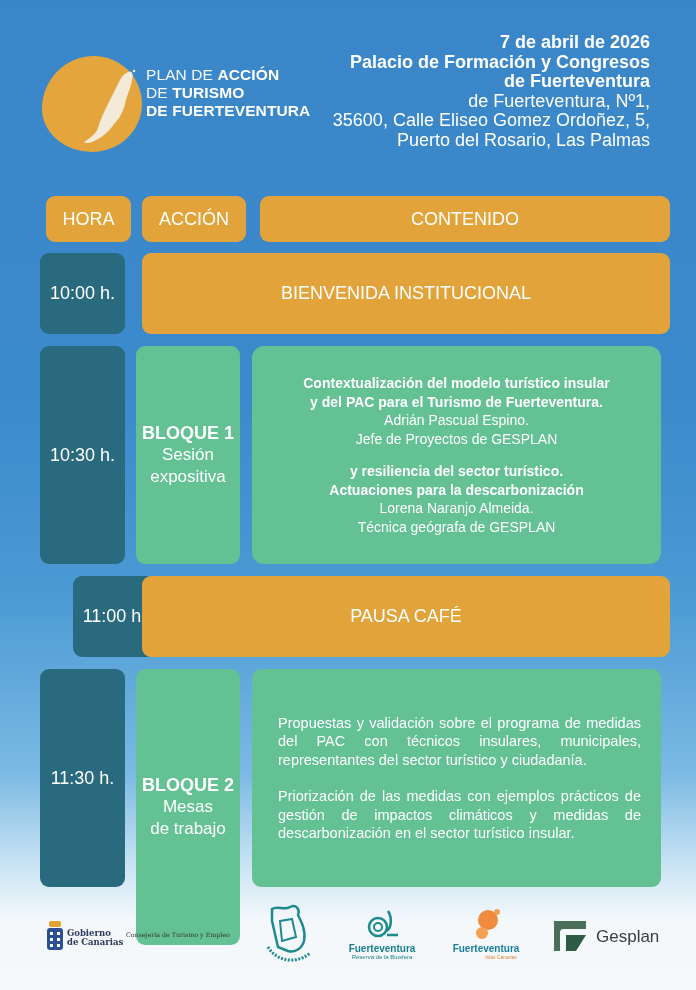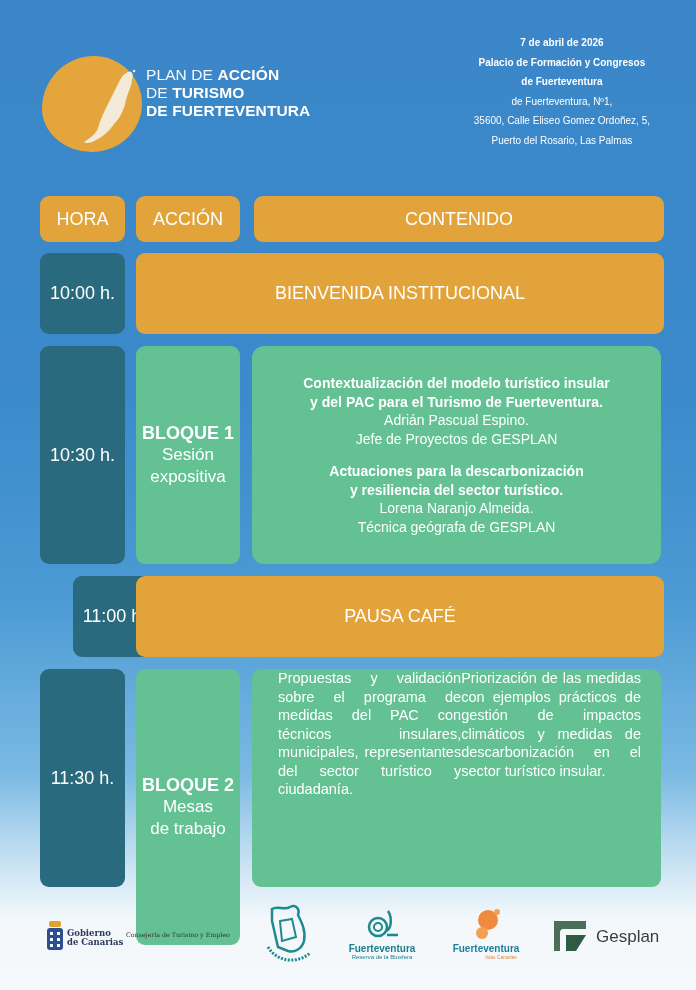--- a/index.html
+++ b/index.html
@@ -5,34 +5,34 @@
   html,body{margin:0;padding:0;}
   body{width:696px;height:990px;overflow:hidden;font-family:"Liberation Sans",sans-serif;}
   .page{position:relative;width:696px;height:990px;
     background:linear-gradient(180deg,#3a86c8 0%,#3b8acb 40%,#4b9ad4 60%,#7ab9e3 78%,#cfe6f5 88%,#f4f8fb 93%,#f6f8fa 100%);
     overflow:hidden;}
   .blob{position:absolute;left:42px;top:56px;width:100px;height:96px;background:#e4a53d;border-radius:52% 48% 50% 50% / 55% 50% 50% 45%;}
   .island{position:absolute;left:0;top:0;}
   .logo-text{position:absolute;left:146px;top:66px;color:#fff;font-size:15.5px;line-height:18px;letter-spacing:0.1px;}
   .logo-text .b{font-weight:bold;}
   .logo-text .l{font-weight:normal;opacity:.95;}
-  .info{position:absolute;right:46px;top:33px;text-align:center;color:#fff;font-size:10px;line-height:19.5px;}
+  .info{position:absolute;right:46px;top:33px;text-align:right;color:#fff;font-size:18px;line-height:19.5px;}
   .info .b{font-weight:bold;}
   .box{position:absolute;border-radius:9px;color:#fff;display:flex;align-items:center;justify-content:center;text-align:center;box-sizing:border-box;}
-  .orange{background:#e2a43a;}
+  .orange{background:#e2a43a;margin-left:6px;}
   .teal{background:#2a6a7e;}
   .green{background:#63c193;}
   .hdr{font-size:18px;}
   .time{font-size:18px;text-align:center;}
   .wide{font-size:18px;}
   .bloque{flex-direction:column;font-size:17px;line-height:22px;}
   .bloque .t{font-weight:bold;font-size:18px;}
   .content1{flex-direction:column;font-size:14px;line-height:18.5px;padding:0 10px;}
   .content1 .b{font-weight:bold;}
-  .content2{flex-direction:row;align-items:stretch;font-size:14.5px;line-height:18.5px;padding:0 20px 0 26px;text-align:justify;}
+  .content2{flex-direction:column;align-items:stretch;font-size:14.5px;line-height:18.5px;padding:0 20px 0 26px;text-align:justify;}
   .content2 p{margin:0;}
   .footer{position:absolute;left:0;top:895px;width:696px;height:90px;}
   .fl{position:absolute;}
 </style>
 </head>
 <body>
 
 <div class="page">
 
   <div class="blob"></div>
@@ -67,22 +67,22 @@
     <div class="t">BLOQUE 1</div>
     <div>Sesión</div>
     <div>expositiva</div>
   </div>
   <div class="box green content1" style="left:252px;top:346px;width:409px;height:218px;border-radius:12px;">
     <div class="b">Contextualización del modelo turístico insular</div>
     <div class="b">y del PAC para el Turismo de Fuerteventura.</div>
     <div>Adrián Pascual Espino.</div>
     <div>Jefe de Proyectos de GESPLAN</div>
     <div style="height:14px"></div>
+    <div class="b">y resiliencia del sector turístico.</div>
     <div class="b">Actuaciones para la descarbonización</div>
-    <div class="b">y resiliencia del sector turístico.</div>
     <div>Lorena Naranjo Almeida.</div>
     <div>Técnica geógrafa de GESPLAN</div>
   </div>
 
   <div class="box teal time" style="left:40px;top:576px;width:83px;height:81px;margin-left:33px;">11:00 h.</div>
   <div class="box orange wide" style="left:136px;top:576px;width:528px;height:81px;">PAUSA CAFÉ</div>
 
   <div class="box teal time" style="left:40px;top:669px;width:85px;height:218px;">11:30 h.</div>
   <div class="box green bloque" style="left:136px;top:669px;width:104px;height:276px;">
     <div class="t">BLOQUE 2</div>

